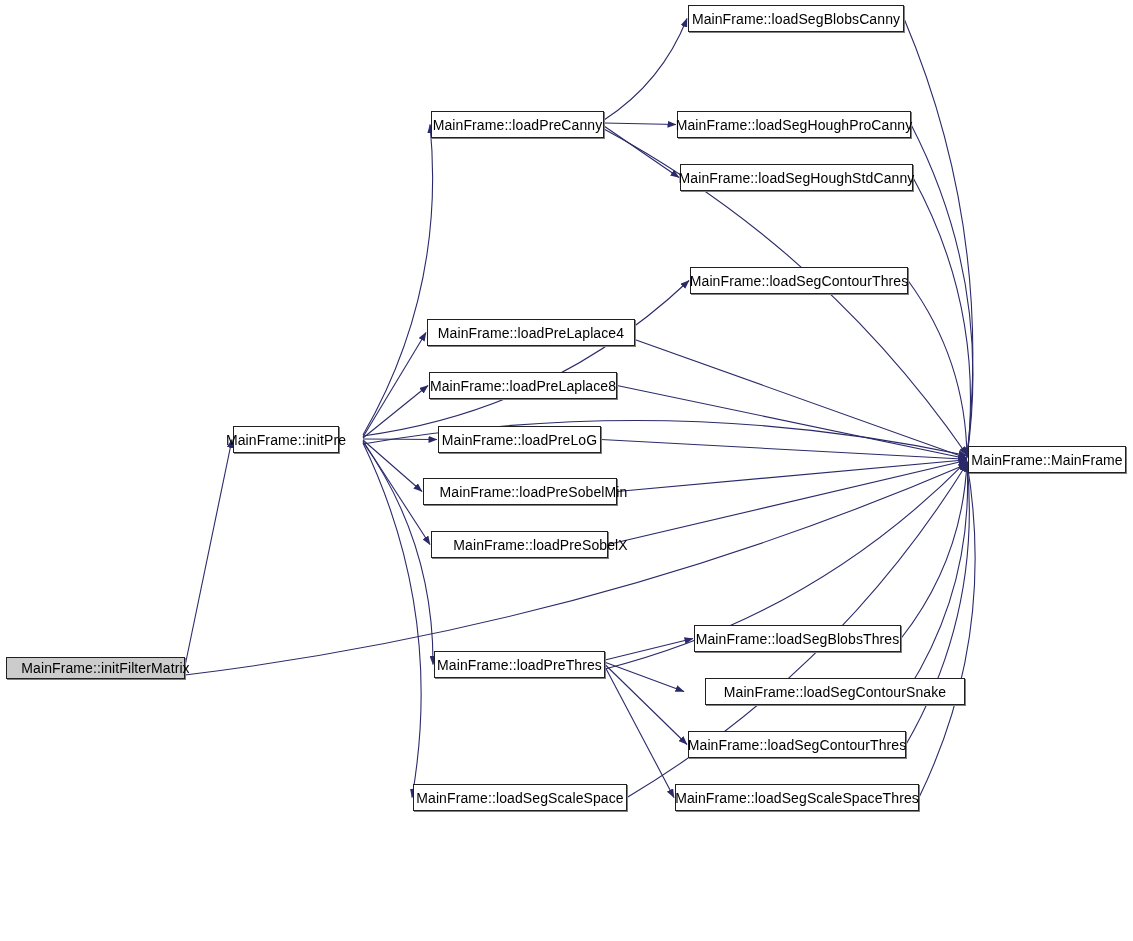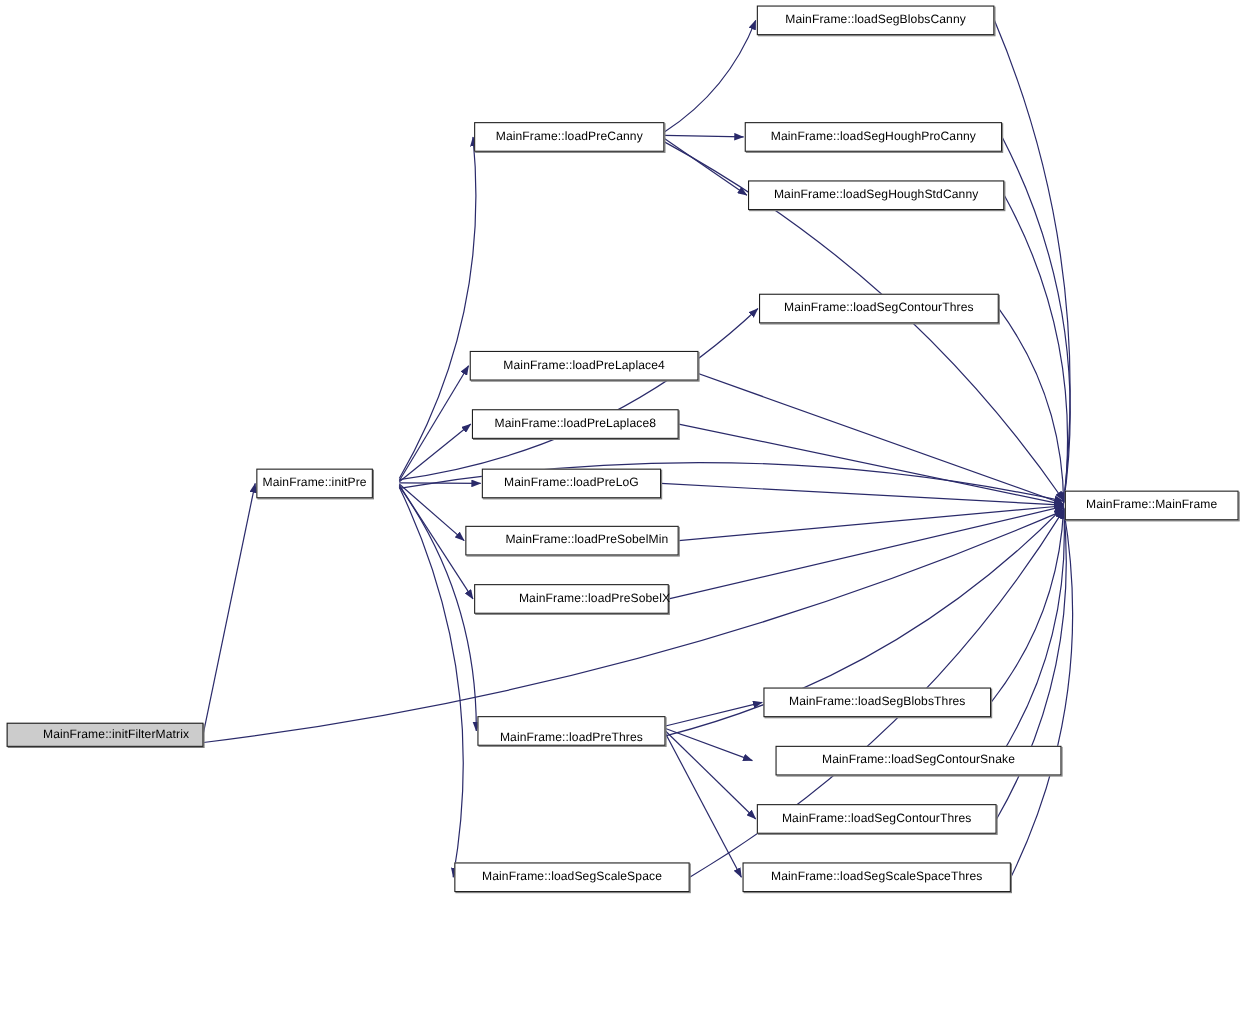--- a/index.html
+++ b/index.html
@@ -21,21 +21,21 @@
     top: 0;
     width: 1133px;
     height: 941px;
   }
   .node {
     position: absolute;
     box-sizing: border-box;
     border: 1px solid #202020;
     background: #ffffff;
     color: #000000;
-    font-size: 11px;
+    font-size: 14px;
     line-height: 1;
     display: flex;
     align-items: center;
     justify-content: center;
     white-space: nowrap;
     box-shadow: 1px 1px 0 0 #808080;
     letter-spacing: 0.1px;
   }
   .node.highlight {
     background: #cccccc;
@@ -130,21 +130,21 @@
       </div>
       <div class="node" style="left: 431px; top: 531px; width: 177px; height: 27px; padding-left: 42px;">
         <span class="node-label">MainFrame::loadPreSobelX</span>
       </div>
       <div class="node" style="left: 694px; top: 625px; width: 207px; height: 27px;">
         <span class="node-label">MainFrame::loadSegBlobsThres</span>
       </div>
       <div class="node highlight" style="left: 6px; top: 657px; width: 179px; height: 22px; padding-left: 20px;">
         <span class="node-label">MainFrame::initFilterMatrix</span>
       </div>
-      <div class="node" style="left: 434px; top: 651px; width: 171px; height: 27px; align-items: flex-end;">
+      <div class="node" style="left: 434px; top: 651px; width: 171px; height: 27px;">
         <span class="node-label">MainFrame::loadPreThres</span>
       </div>
       <div class="node" style="left: 705px; top: 678px; width: 260px; height: 27px;">
         <span class="node-label">MainFrame::loadSegContourSnake</span>
       </div>
       <div class="node" style="left: 688px; top: 731px; width: 218px; height: 27px;">
         <span class="node-label">MainFrame::loadSegContourThres</span>
       </div>
       <div class="node" style="left: 413px; top: 784px; width: 214px; height: 27px;">
         <span class="node-label">MainFrame::loadSegScaleSpace</span>

